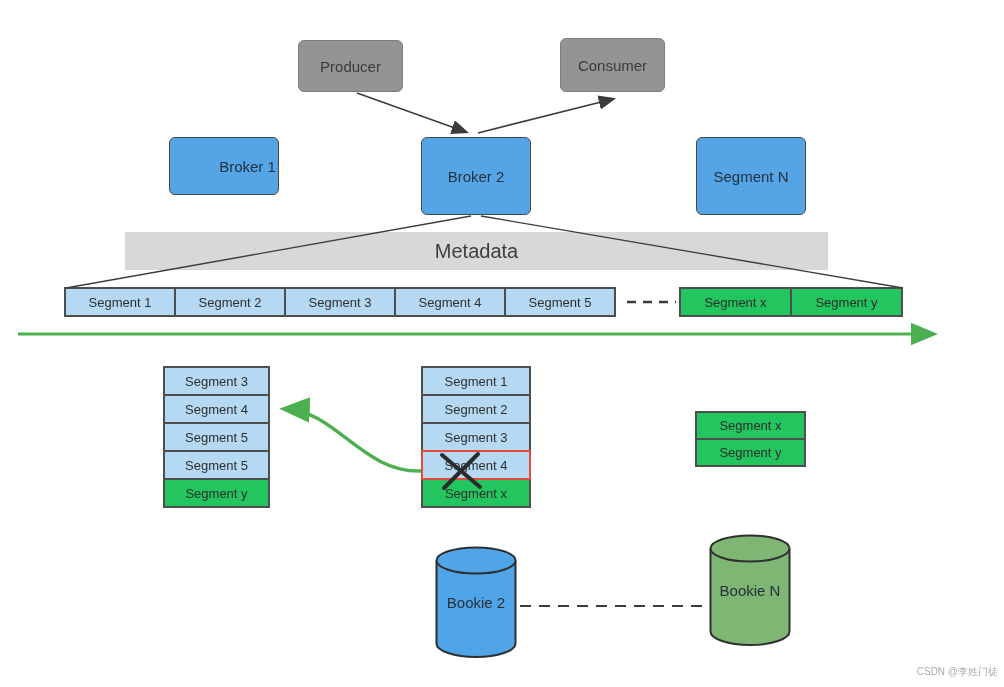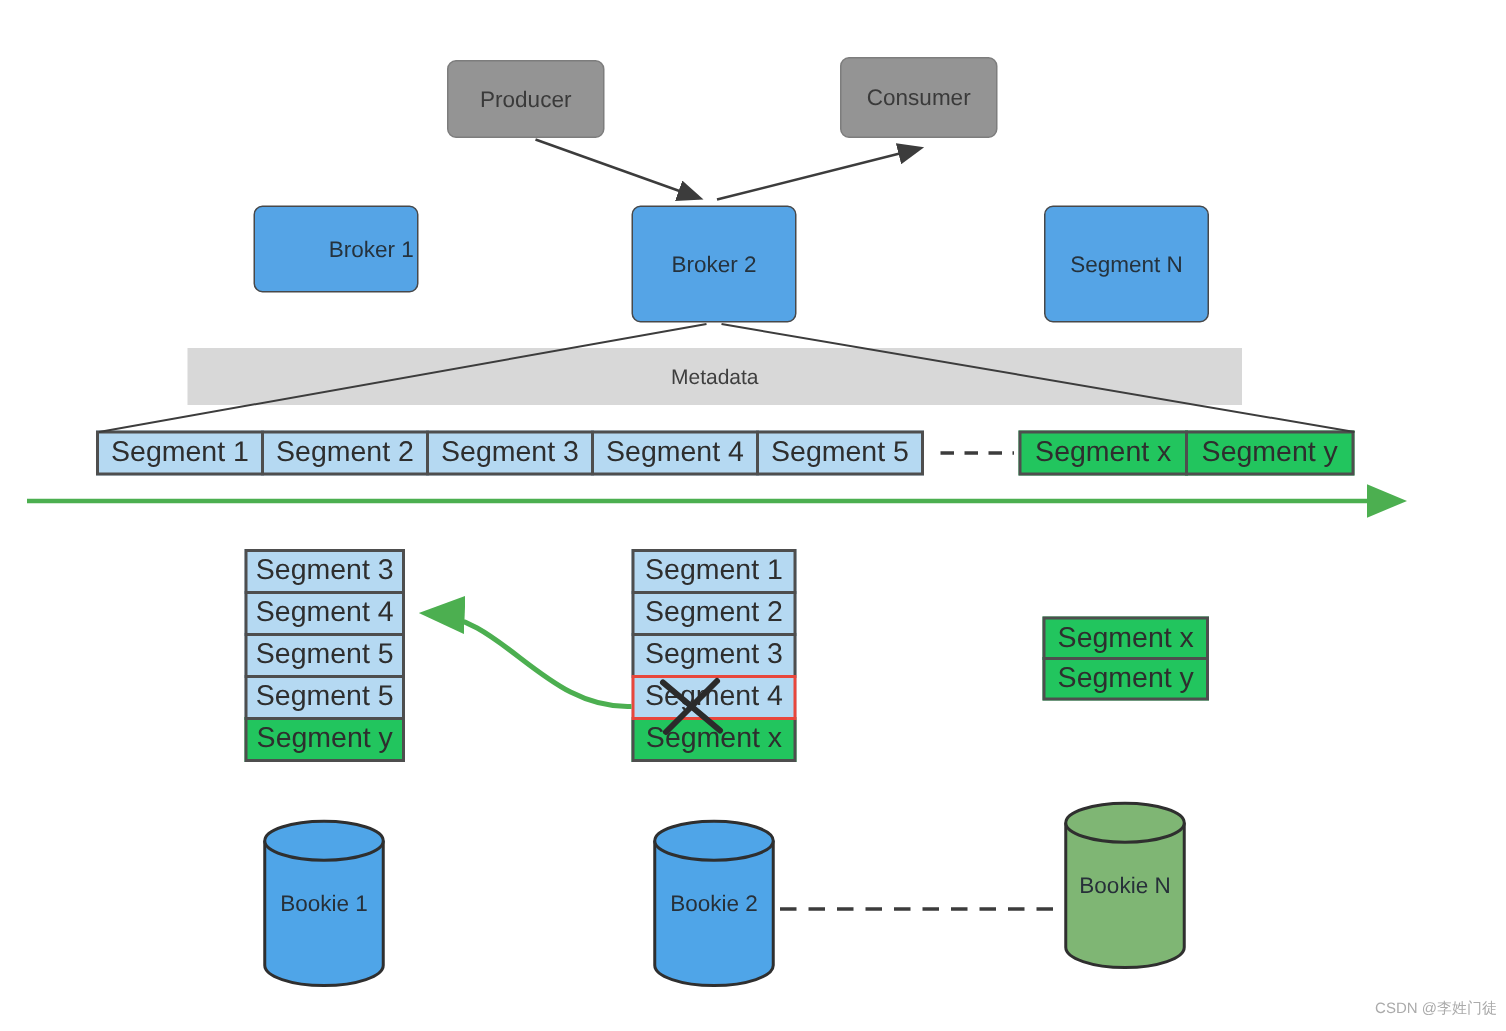--- a/index.html
+++ b/index.html
@@ -9,25 +9,25 @@
   }
   .box{
     position:absolute;display:flex;align-items:center;justify-content:center;
     box-sizing:border-box;font-size:15px;color:#333333;border-radius:6px;
   }
   .box.gray{background:#949494;border:1px solid #7d7d7d;color:#3a3a3a;}
   .box.blue{background:#55a4e6;border:1.5px solid #47484a;color:#25323d;}
   .metadata-bar{
     position:absolute;left:125px;top:232px;width:703px;height:38px;
     background:#d8d8d8;display:flex;align-items:center;justify-content:center;
-    font-size:14px;color:#3f3f3f;
+    font-size:20px;color:#3f3f3f;
   }
   .seg{
     box-sizing:border-box;display:flex;align-items:center;justify-content:center;
-    font-size:19px;color:#2e2e2e;border:2px solid #4e4e4e;background:#b5d9f2;
+    font-size:13px;color:#2e2e2e;border:2px solid #4e4e4e;background:#b5d9f2;
   }
   .seg.green{background:#22c55e;}
   .seg-row{position:absolute;left:64px;top:287px;display:flex;}
   .seg-row .seg{width:112px;height:30px;margin-left:-2px;}
   .seg-row .seg:first-child{margin-left:0;}
   .seg-row.greenrow{left:679px;}
   .seg-row.greenrow .seg{width:113px;}
   .stack{position:absolute;display:flex;flex-direction:column;}
   .stack .seg{height:30px;margin-top:-2px;}
   .stack .seg:first-child{margin-top:0;}
@@ -87,27 +87,20 @@
     <div class="seg">Segment 3</div>
     <div class="seg broken">Segment 4</div>
     <div class="seg green">Segment x</div>
   </div>
 
   <div class="stack s-right">
     <div class="seg green">Segment x</div>
     <div class="seg green">Segment y</div>
   </div>
 
-  <div class="cyl" style="left:175px;top:546px;">
-    <svg width="82" height="113">
-      <path d="M1.5,14.5 v83 a39.5,13.5 0 0 0 79,0 v-83" fill="#4fa5e8" stroke="#2f2f2f" stroke-width="2"></path>
-      <ellipse cx="41" cy="14.5" rx="39.5" ry="13" fill="#4fa5e8" stroke="#2f2f2f" stroke-width="2"></ellipse>
-    </svg>
-    <div class="cyl-label">Bookie 1</div>
-  </div>
   <div class="cyl" style="left:435px;top:546px;">
     <svg width="82" height="113">
       <path d="M1.5,14.5 v83 a39.5,13.5 0 0 0 79,0 v-83" fill="#4fa5e8" stroke="#2f2f2f" stroke-width="2"></path>
       <ellipse cx="41" cy="14.5" rx="39.5" ry="13" fill="#4fa5e8" stroke="#2f2f2f" stroke-width="2"></ellipse>
     </svg>
     <div class="cyl-label">Bookie 2</div>
   </div>
   <div class="cyl" style="left:709px;top:534px;">
     <svg width="82" height="113">
       <path d="M1.5,14.5 v83 a39.5,13.5 0 0 0 79,0 v-83" fill="#7fb674" stroke="#2f2f2f" stroke-width="2"></path>

